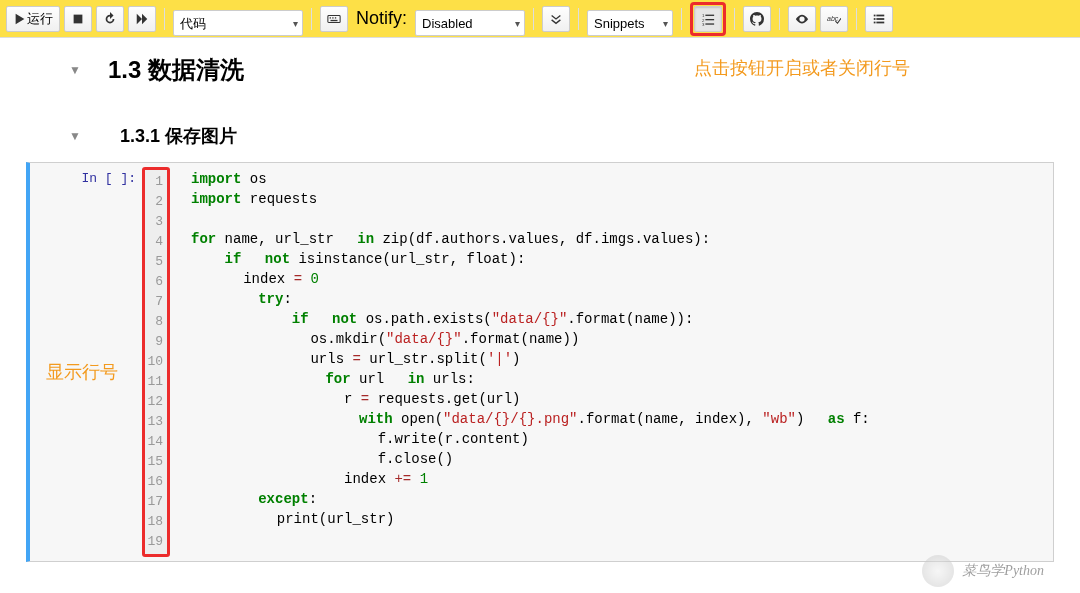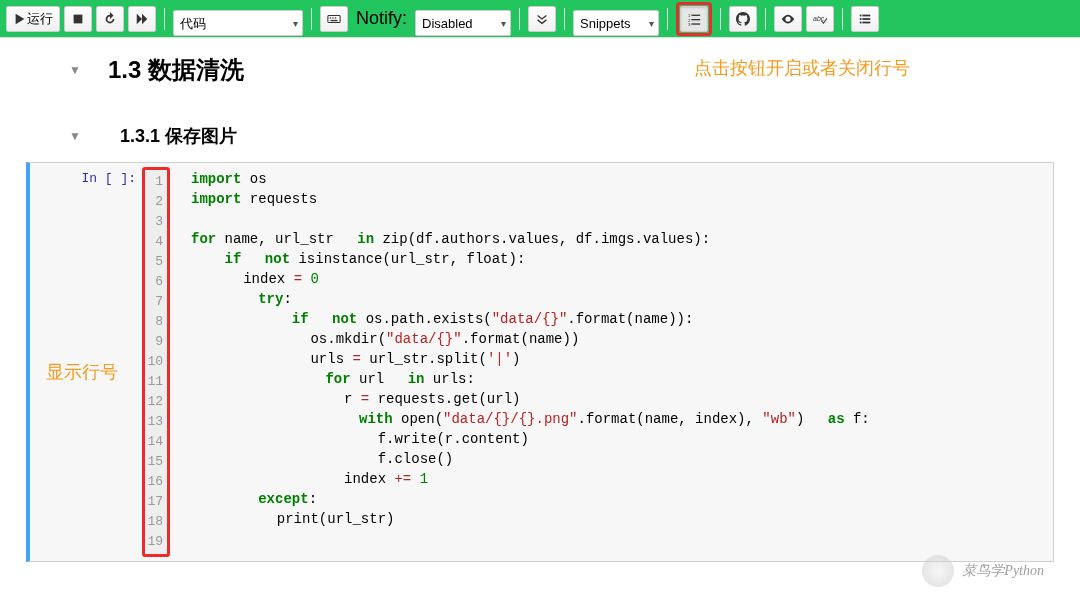--- a/index.html
+++ b/index.html
@@ -1,18 +1,18 @@
 <!DOCTYPE html>
 <html><head>
   <meta charset="utf-8">
   <style>
     * { margin: 0; padding: 0; box-sizing: border-box; }
     body { font-family: -apple-system, "Helvetica Neue", Arial, sans-serif; background: #fff; width: 1080px; height: 593px; overflow: hidden; position: relative; }
     
-    .toolbar { display: flex; align-items: center; gap: 4px; padding: 4px 6px; border-bottom: 1px solid #ddd; background: #22c55e; height: 38px; }
+    .toolbar { display: flex; align-items: center; gap: 4px; padding: 4px 6px; border-bottom: 1px solid #ddd; background: #fde047; height: 38px; }
     .btn { display: inline-flex; align-items: center; justify-content: center; min-width: 28px; height: 26px; padding: 0 6px; border: 1px solid #ccc; background: linear-gradient(#fefefe,#f0f0f0); border-radius: 2px; font-size: 13px; cursor: pointer; }
     .btn svg { width: 14px; height: 14px; }
     .btn.active { background: #e6e6e6; box-shadow: inset 0 1px 2px rgba(0,0,0,.15); }
     .sep { width: 1px; height: 22px; background: #ddd; margin: 0 4px; }
     .select { height: 26px; border: 1px solid #ccc; border-radius: 2px; background: #fff; font-size: 13px; padding: 0 18px 0 6px; appearance: none; position: relative; }
     .select-wrap { position: relative; display: inline-flex; margin-top: 9px; }
     .select-wrap::after { content: "▾"; position: absolute; right: 5px; top: 50%; transform: translateY(-50%); font-size: 10px; pointer-events: none; color: #555; }
     .label { font-size: 18px; margin: 0 4px; }
     .red-box { border: 3px solid #ec2c2c; border-radius: 4px; padding: 1px; }
     
@@ -79,21 +79,21 @@
     <svg viewBox="0 0 16 16">
         <rect x="1" y="4" width="14" height="8" rx="1" fill="none" stroke="#333" stroke-width="1.2"></rect>
         <rect x="3" y="6" width="1.5" height="1.5" fill="#333"></rect>
         <rect x="6" y="6" width="1.5" height="1.5" fill="#333"></rect>
         <rect x="9" y="6" width="1.5" height="1.5" fill="#333"></rect>
         <rect x="4" y="9" width="8" height="1.5" fill="#333"></rect>
       </svg>
   </button>
   <span class="label">Notify:</span>
   <span class="select-wrap">
-    <select class="select" style="width:96px">
+    <select class="select" style="width:110px">
       <option>Disabled</option>
     </select>
   </span>
   <span class="sep"></span>
   <button class="btn">
     <svg viewBox="0 0 16 16">
         <path d="M3 4l5 4 5-4M3 9l5 4 5-4" fill="none" stroke="#333" stroke-width="1.5"></path>
       </svg>
   </button>
   <span class="sep"></span>

